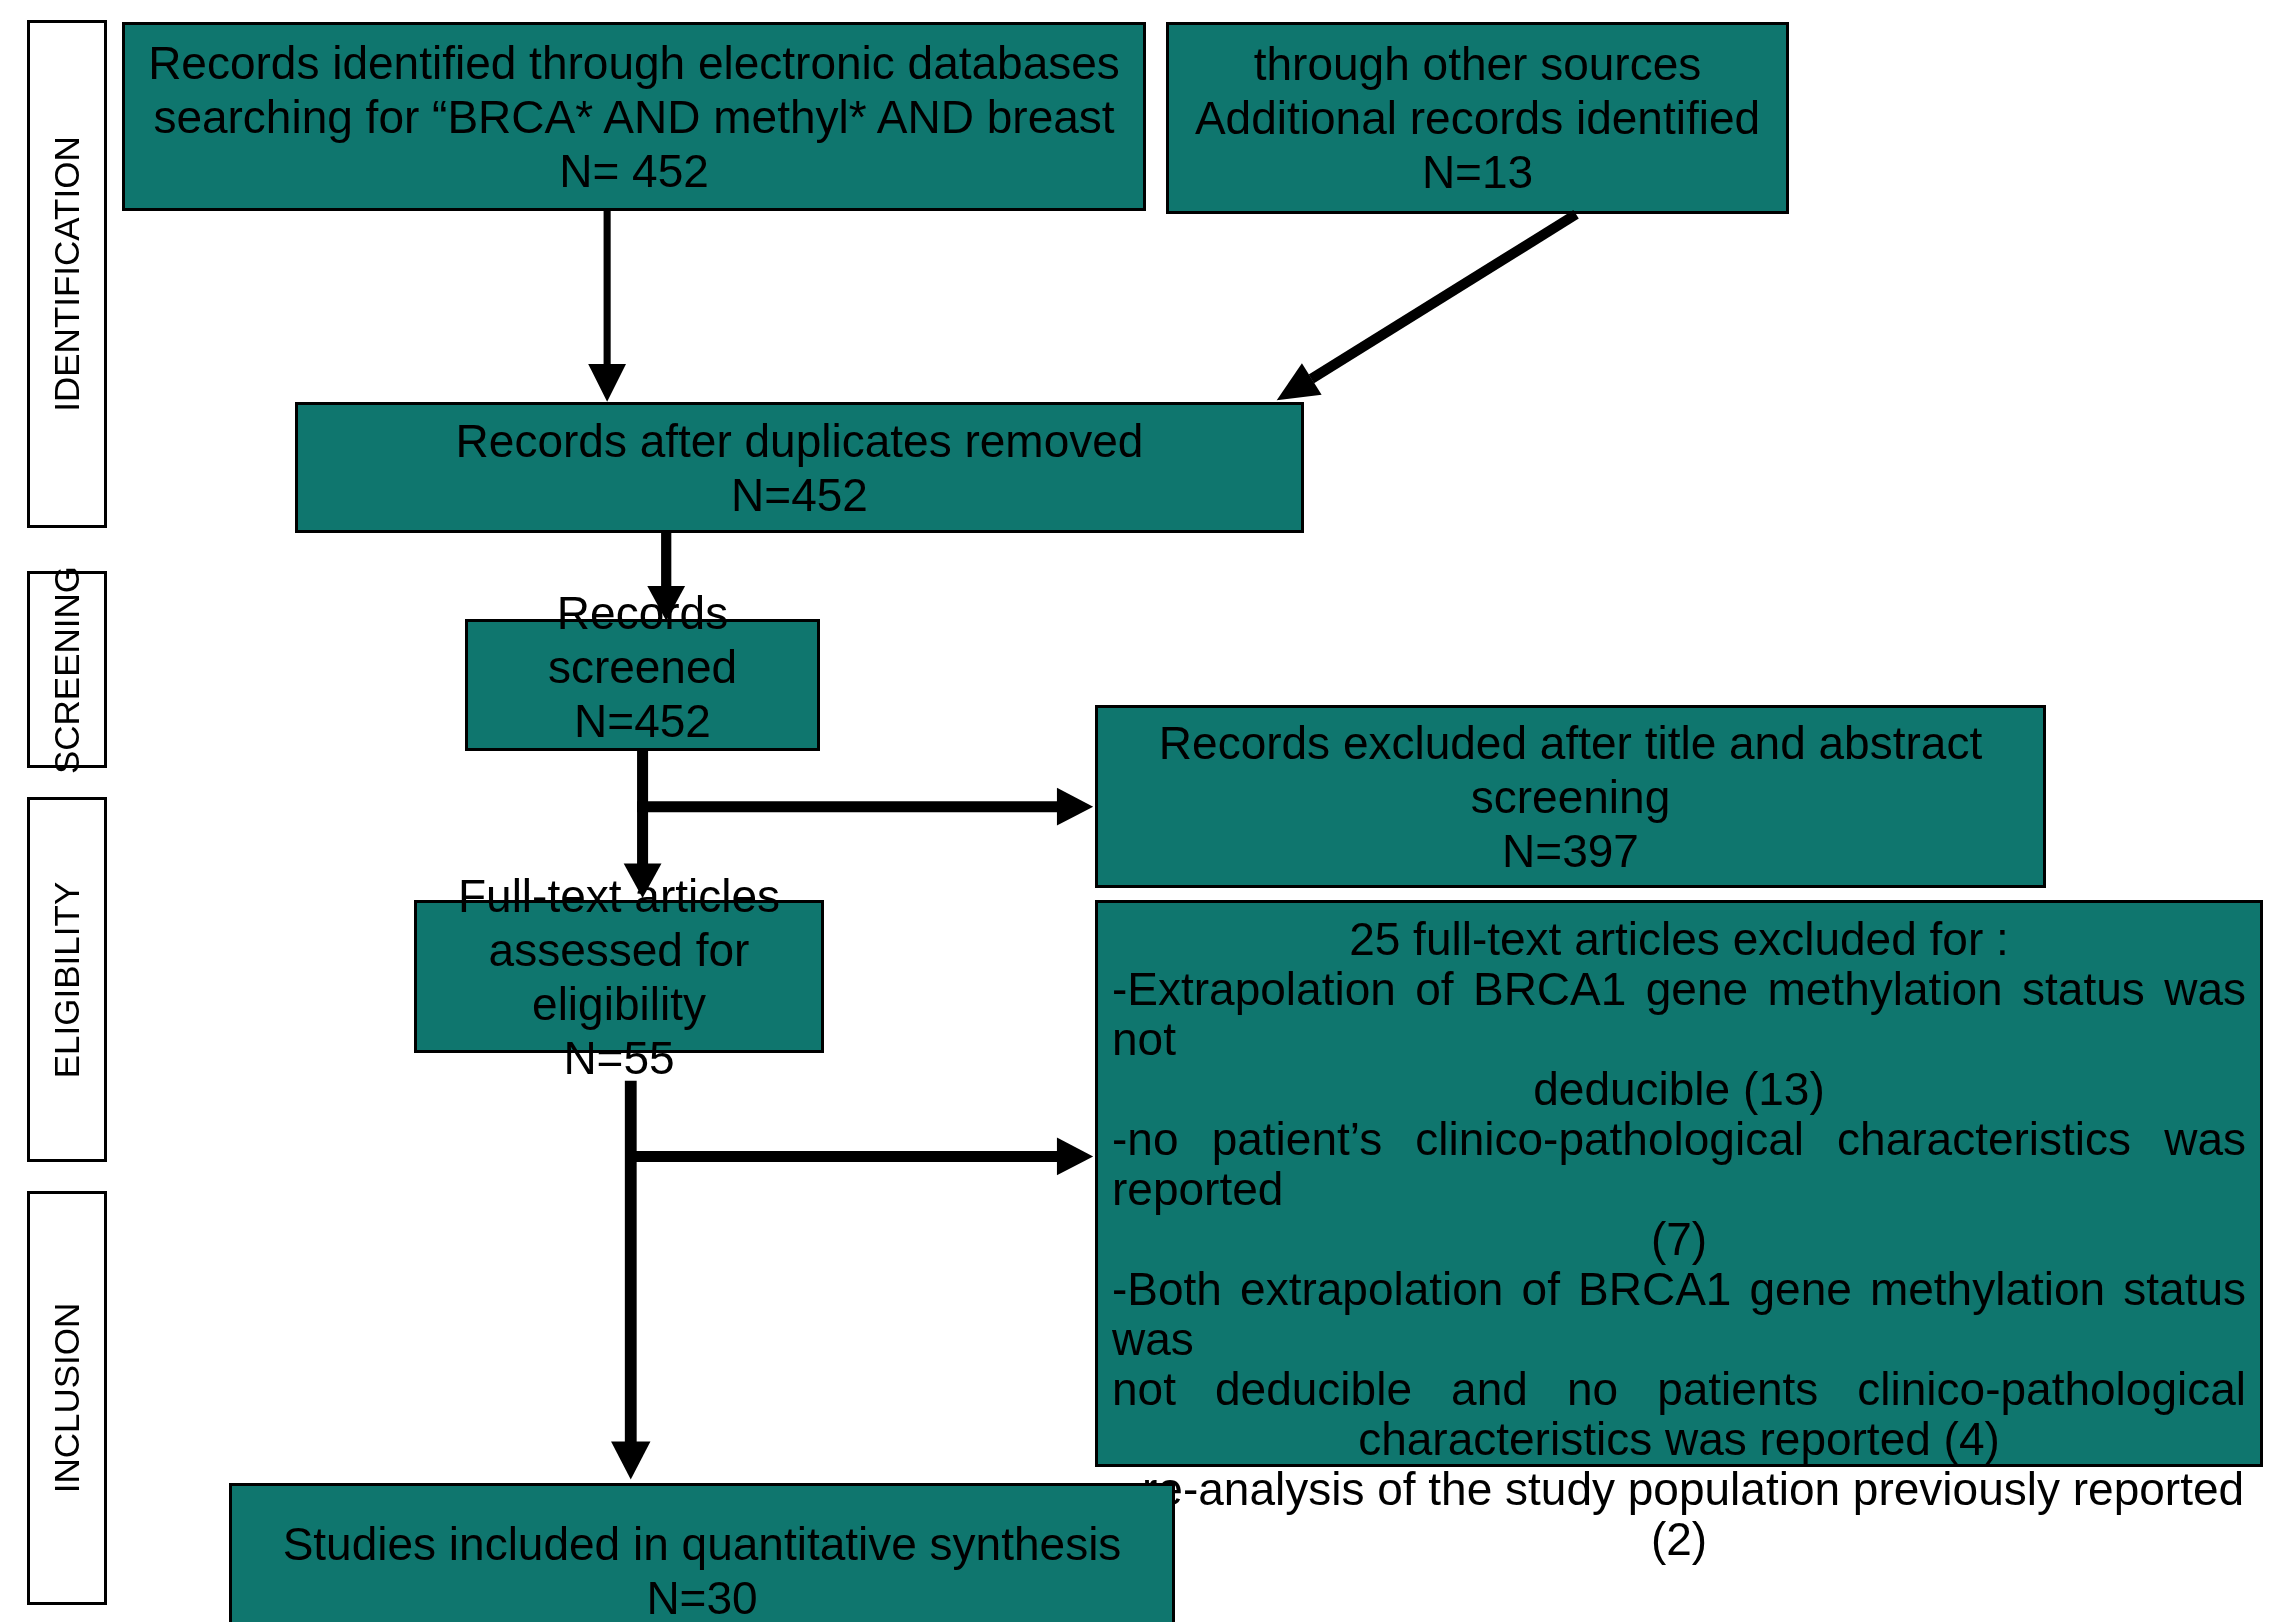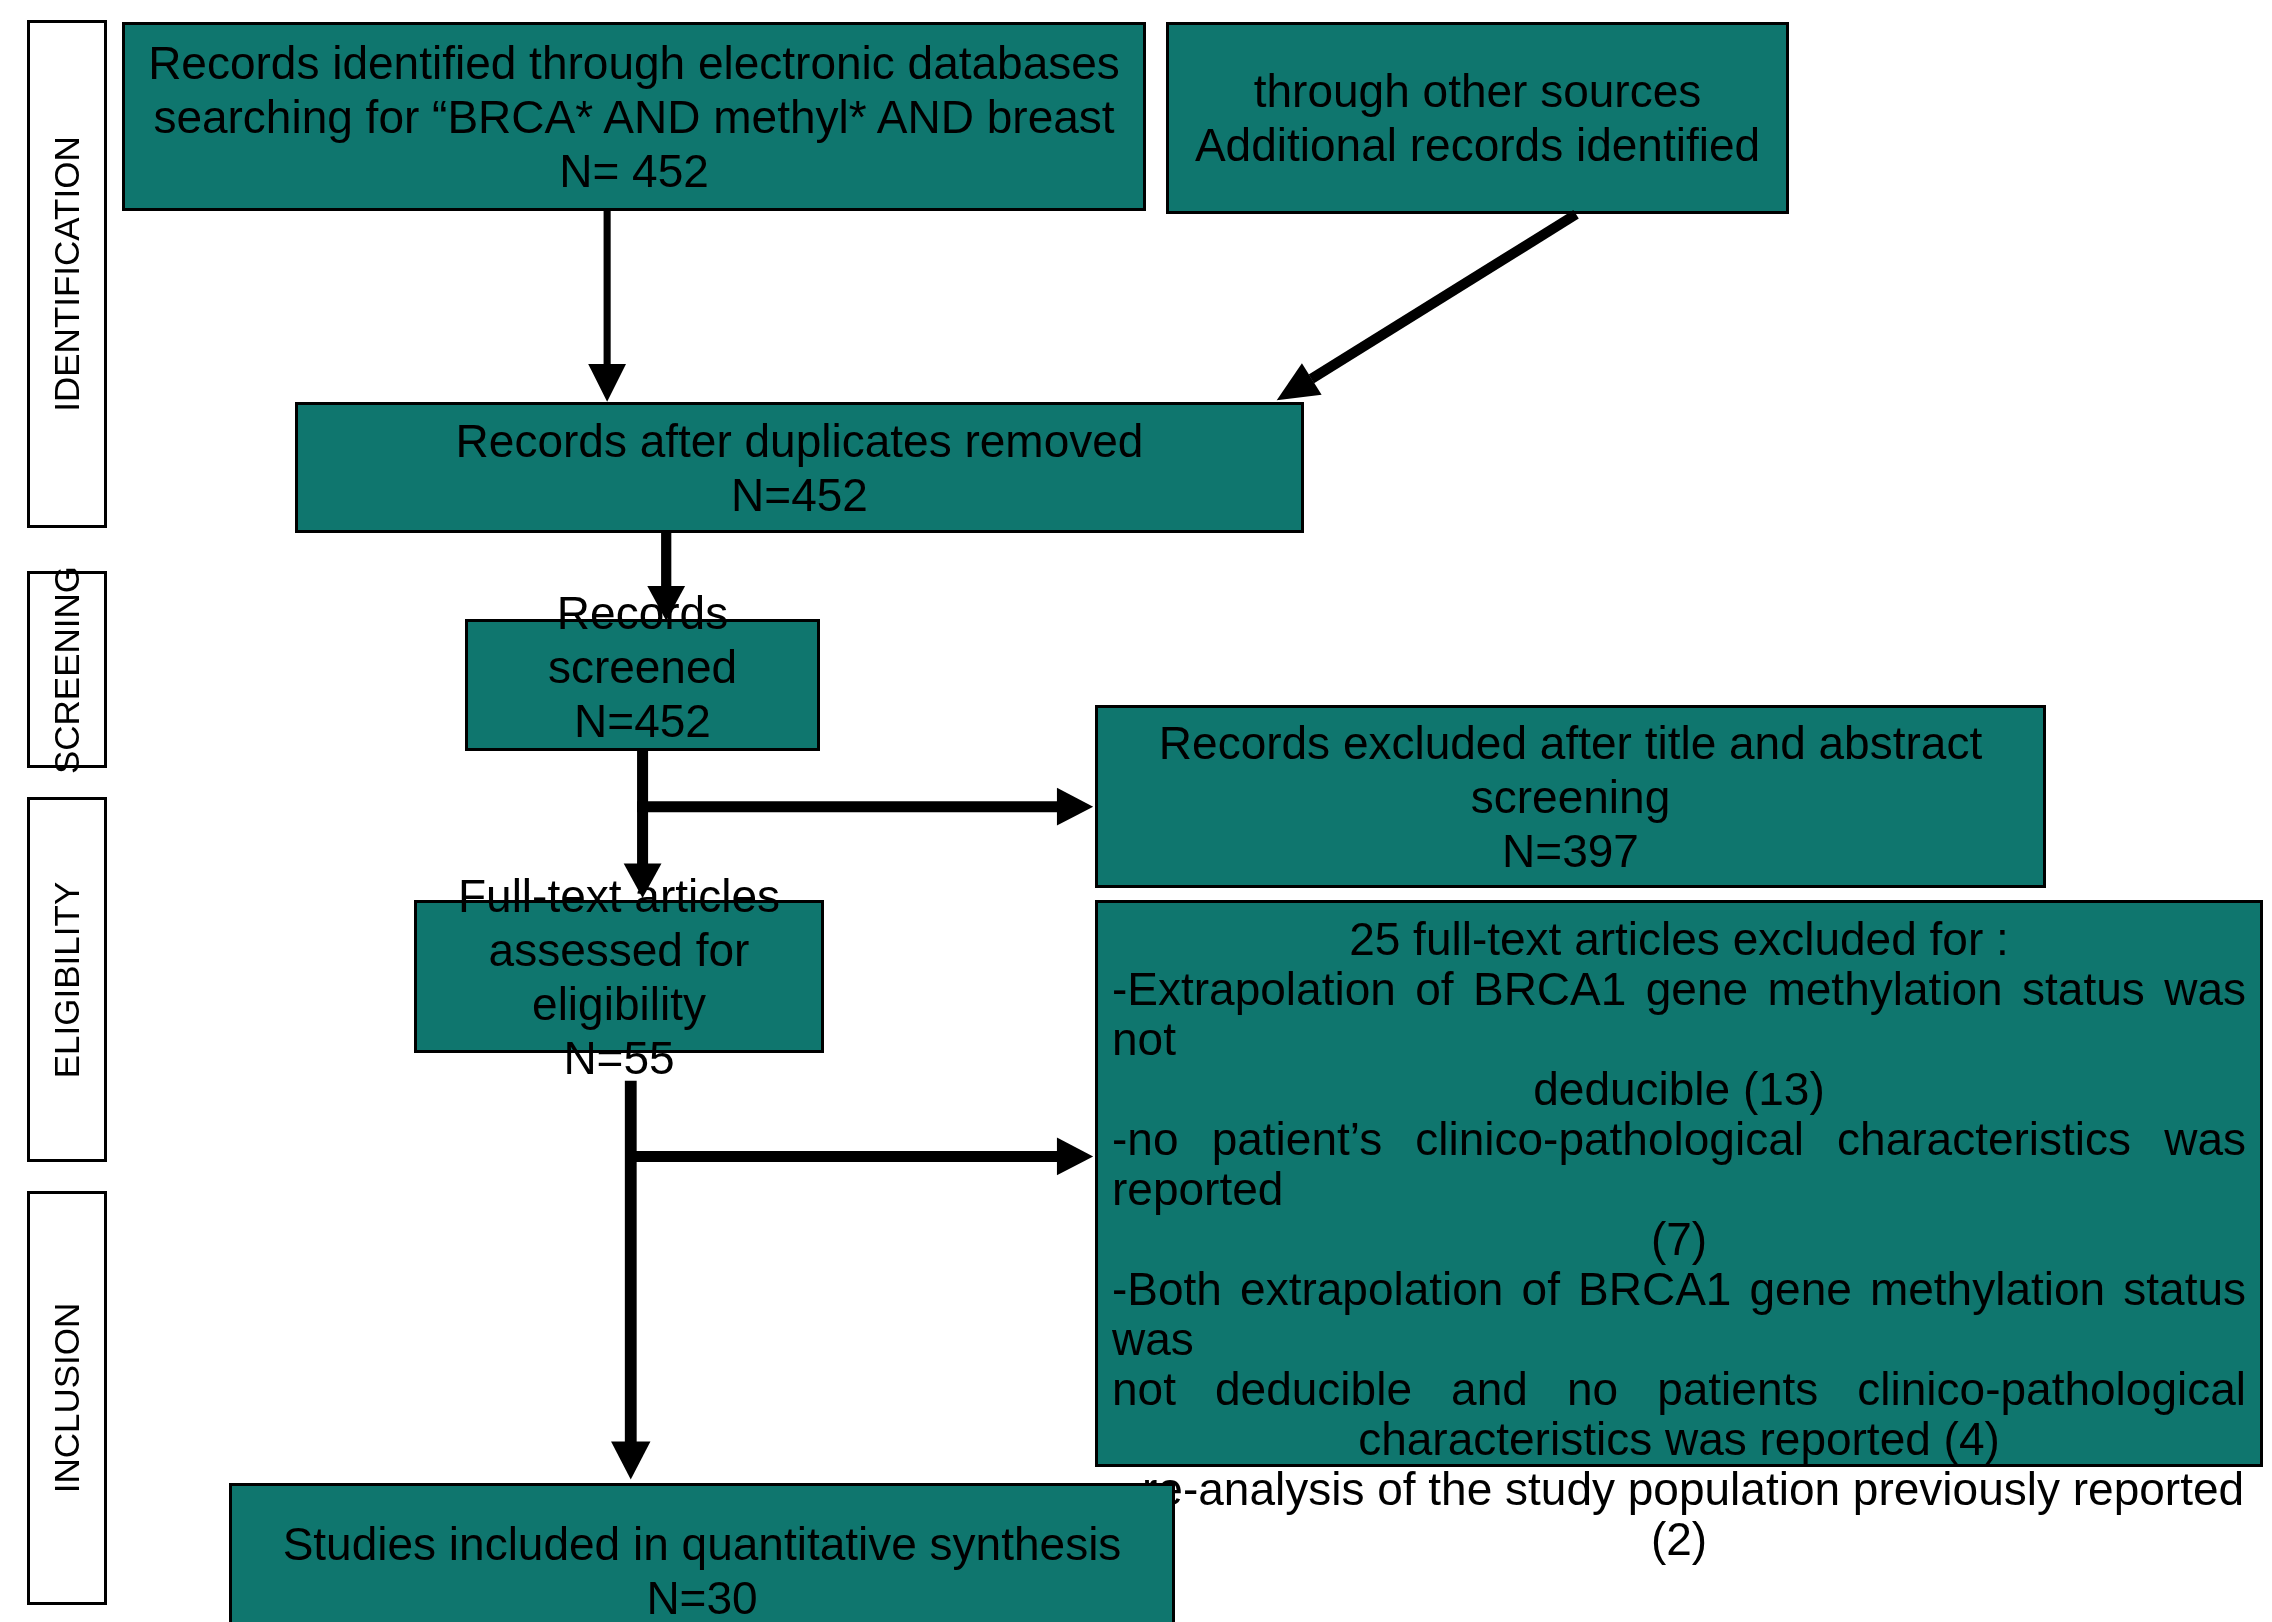--- a/index.html
+++ b/index.html
@@ -73,20 +73,21 @@
 
   <div class="flowbox" style="left:122px;top:22px;width:1024px;height:189px;">
     <span class="ln">Records identified through electronic databases</span>
     <span class="ln">searching for “BRCA* AND methyl* AND breast</span>
     <span class="ln">N= 452</span>
   </div>
 
   <div class="flowbox" style="left:1166px;top:22px;width:623px;height:192px;">
     <span class="ln">through other sources</span>
     <span class="ln">Additional records identified</span>
+    <span class="ln">N=13</span>
   </div>
 
   <div class="flowbox" style="left:295px;top:402px;width:1009px;height:131px;">
     <span class="ln">Records after duplicates removed</span>
     <span class="ln">N=452</span>
   </div>
 
   <div class="flowbox" style="left:465px;top:619px;width:355px;height:132px;justify-content:flex-end;">
     <span class="ln">Records screened</span>
     <span class="ln">N=452</span>

